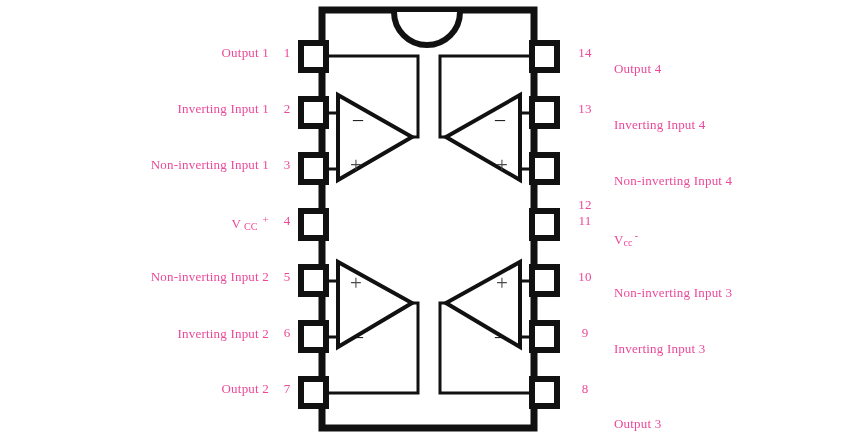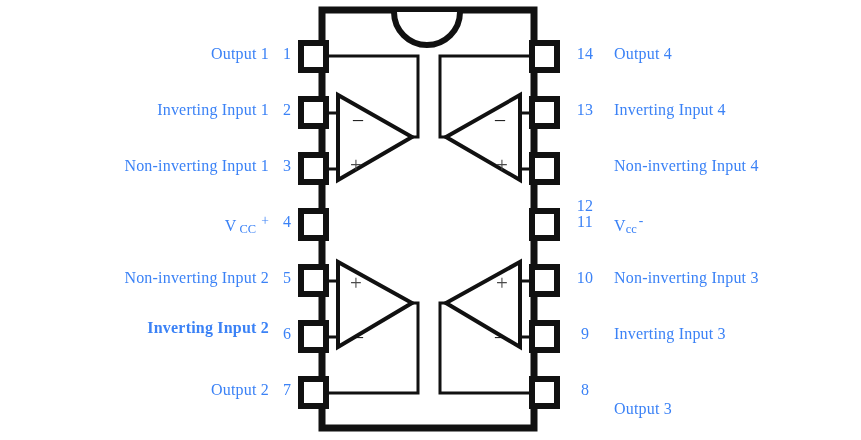--- a/index.html
+++ b/index.html
@@ -23,22 +23,22 @@
     position: absolute;
     left: 0;
     top: 0;
     width: 861px;
     height: 440px;
     display: block;
   }
   .pin-label {
     position: absolute;
     font-family: "Liberation Serif", "DejaVu Serif", serif;
-    font-size: 16px;
-    color: #3b82f6;
+    font-size: 13px;
+    color: #ec4899;
     white-space: nowrap;
     letter-spacing: 0.2px;
   }
   .left-name {
     position: absolute;
     right: 592px;
     text-align: right;
     white-space: nowrap;
   }
   .left-num {
@@ -51,20 +51,21 @@
     position: absolute;
     left: 572px;
     width: 26px;
     text-align: center;
   }
   .right-name {
     position: absolute;
     left: 614px;
     text-align: left;
     white-space: nowrap;
+    margin-top: 16px;
   }
   .sub {
     font-size: 0.78em;
     vertical-align: -0.22em;
     letter-spacing: 0;
   }
   .sup {
     font-size: 0.85em;
     vertical-align: 0.42em;
     padding-left: 2px;
@@ -154,21 +155,21 @@
 
   <div class="pin-label left-name" style="top:157px;">Non-inverting Input 1</div>
   <div class="pin-label left-num" style="top:157px;">3</div>
 
   <div class="pin-label left-name vcc-left" style="top:213px;margin-left:34px;"><span class="vletter">V</span><span class="sub">CC</span><span class="sup">+</span></div>
   <div class="pin-label left-num" style="top:213px;">4</div>
 
   <div class="pin-label left-name" style="top:269px;">Non-inverting Input 2</div>
   <div class="pin-label left-num" style="top:269px;">5</div>
 
-  <div class="pin-label left-name" style="top:319px;font-weight:bold;">Inverting Input 2</div>
+  <div class="pin-label left-name" style="top:326px;">Inverting Input 2</div>
   <div class="pin-label left-num" style="top:325px;">6</div>
 
   <div class="pin-label left-name" style="top:381px;">Output 2</div>
   <div class="pin-label left-num" style="top:381px;">7</div>
 
   <div class="pin-label right-num" style="top:45px;">14</div>
   <div class="pin-label right-name" style="top:45px;">Output 4</div>
 
   <div class="pin-label right-num" style="top:101px;">13</div>
   <div class="pin-label right-name" style="top:101px;">Inverting Input 4</div>

